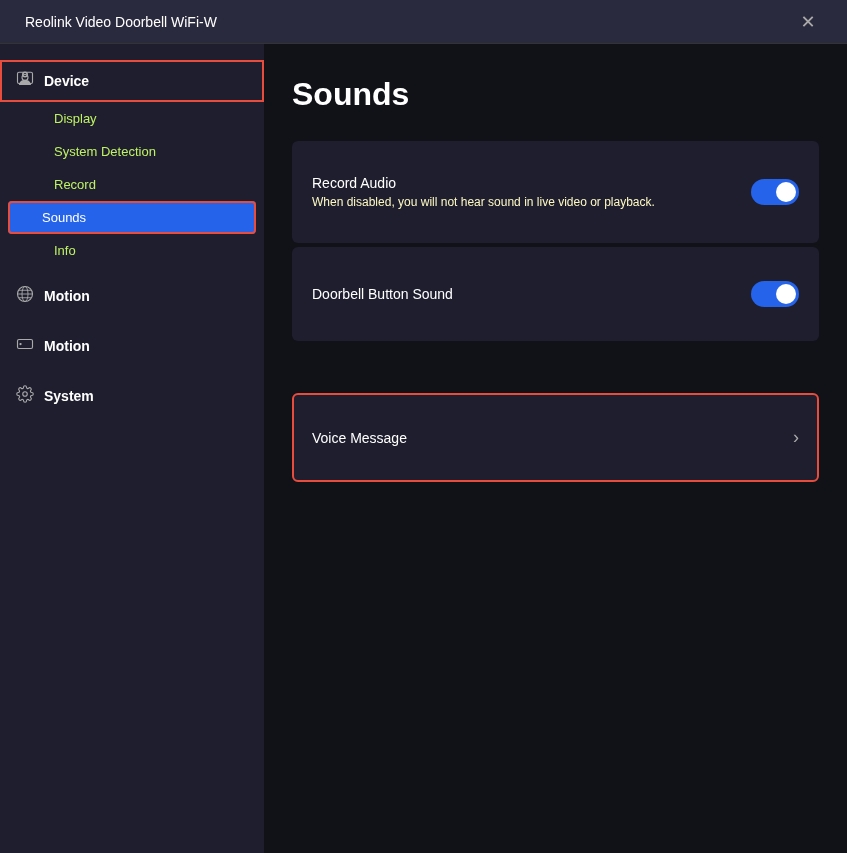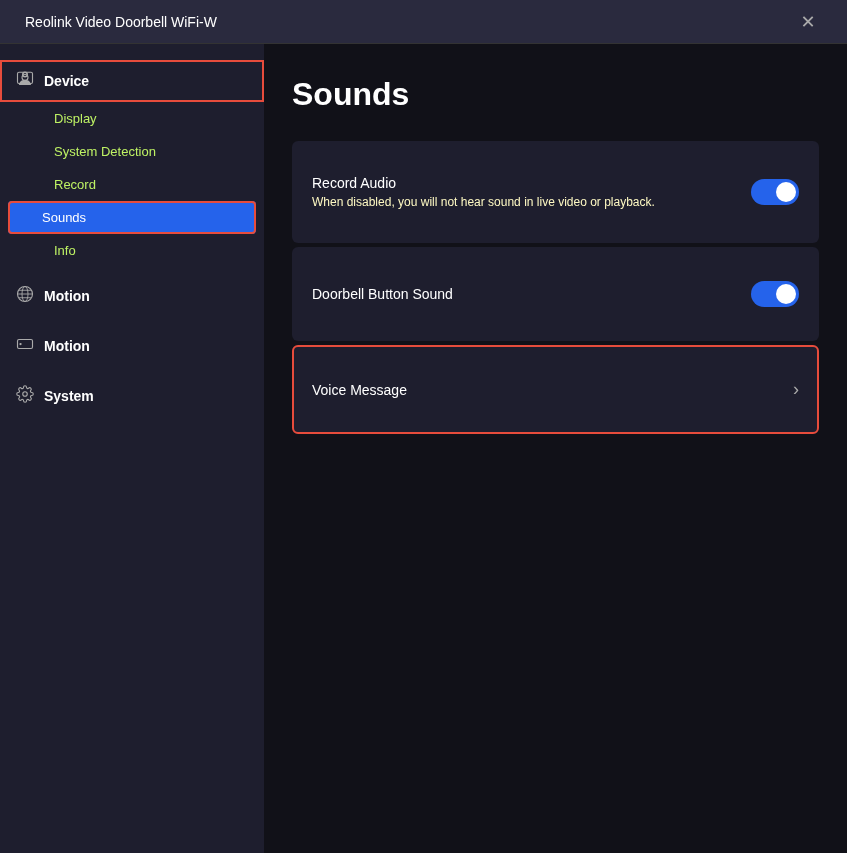--- a/index.html
+++ b/index.html
@@ -136,20 +136,21 @@
       border-radius: 6px;
       padding: 34px 20px;
       display: flex;
       align-items: center;
       justify-content: space-between;
       min-height: 64px;
     }
 
     .setting-row.clickable {
       cursor: pointer;
+      margin-top: 48px;
     }
 
     .setting-row.voice-message-row {
       outline: 2px solid #e74c3c;
       outline-offset: -2px;
     }
 
     .setting-info {
       display: flex;
       flex-direction: column;

